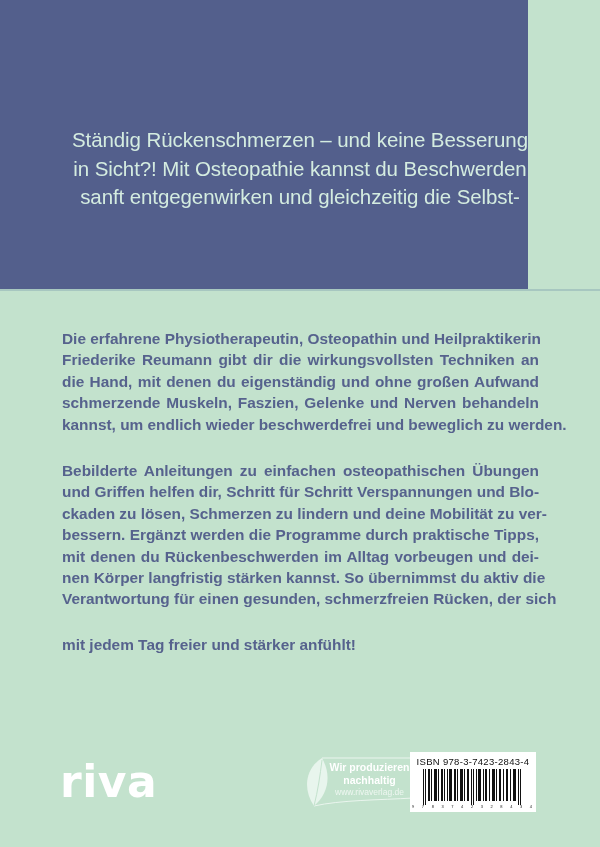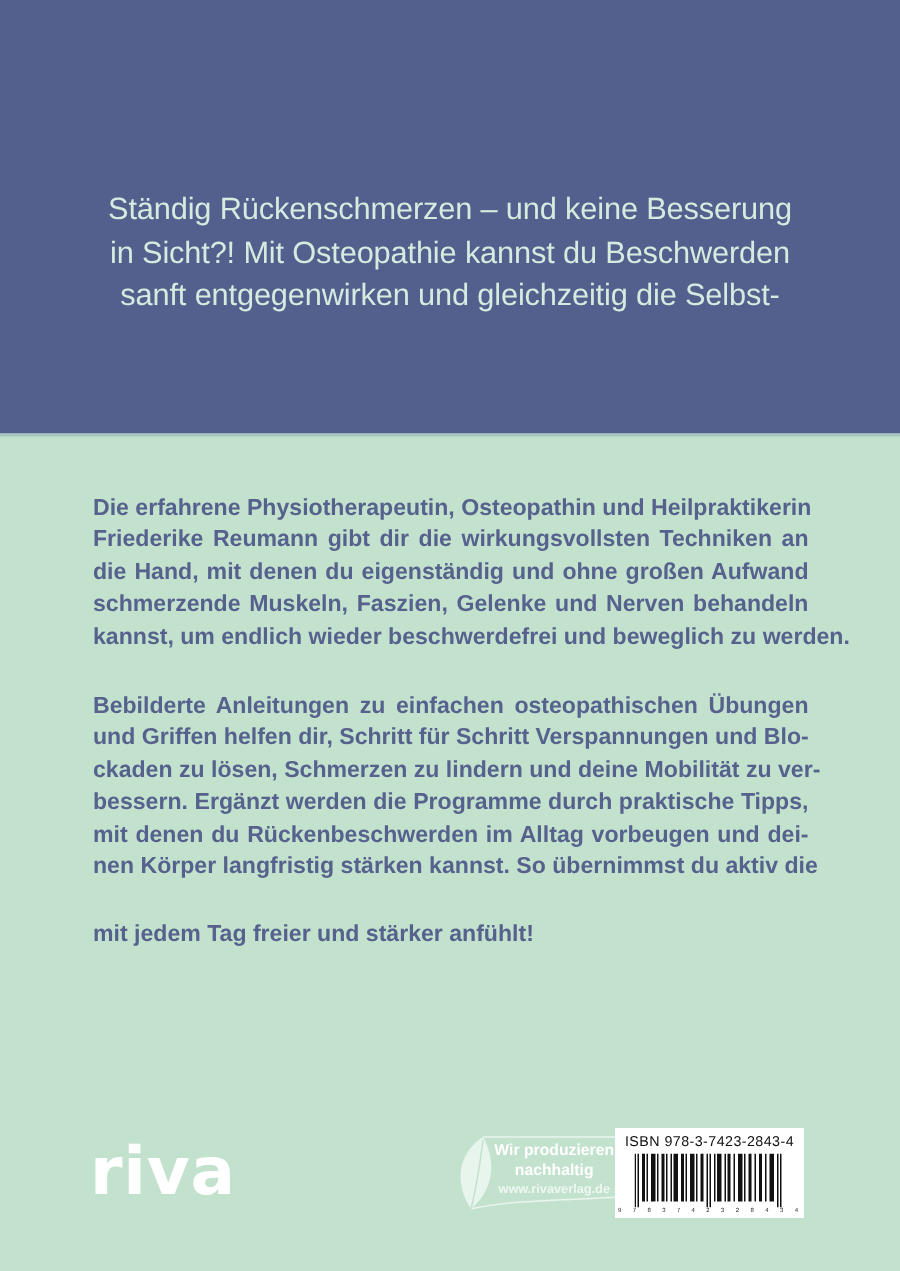--- a/index.html
+++ b/index.html
@@ -2,21 +2,21 @@
 <html><head>
 <meta charset="utf-8">
 <style>
   html, body { margin: 0; padding: 0; }
   body {
     width: 600px; height: 847px; overflow: hidden; position: relative;
     font-family: "Liberation Sans", "DejaVu Sans", sans-serif;
     background: #c3e2cd;
   }
   .top {
-    position: absolute; left: 0; top: 0; width: 600px; height: 289px;
+    position: absolute; left: 0; top: 0; width: 528px; height: 289px;
     background: #535f8c;
   }
   .top .divider {
     position: absolute; left: 0; bottom: -2px; width: 600px; height: 2px;
     background: #a7c7c0;
   }
   .tagline {
     position: absolute; left: 50px; top: 126px; width: 500px;
     text-align: center; color: #d4ece0;
     font-size: 20.5px; line-height: 28.5px; letter-spacing: -0.1px;
@@ -36,21 +36,21 @@
     font-family: "DejaVu Sans", sans-serif;
   }
   .badge {
     position: absolute; left: 300px; top: 754px; width: 115px; height: 56px;
   }
   .badge .leaf { position: absolute; left: 0; top: 0; }
   .badge .txt {
     position: absolute; left: 22px; top: 7px; width: 95px; text-align: center;
     color: #ffffff; font-weight: bold; font-size: 10.5px; line-height: 12.5px;
   }
-  .badge .url { font-weight: bold; font-size: 8.5px; color: #eef7f1; }
+  .badge .url { font-weight: normal; font-size: 8.5px; color: #eef7f1; }
   .isbn-box {
     position: absolute; left: 410px; top: 752px; width: 126px; height: 60px;
     background: #ffffff;
   }
   .isbn-label {
     position: absolute; left: 0; top: 4px; width: 126px; text-align: center;
     font-size: 9.5px; color: #111; letter-spacing: 0.3px;
   }
   .bars { position: absolute; left: 13px; top: 17px; }
   .digits {
@@ -78,20 +78,21 @@
   <span>kannst, um endlich wieder beschwerdefrei und beweglich zu werden.</span>
 </div>
 
 <div class="body-text" id="p2">
   <span>Bebilderte Anleitungen zu einfachen osteopathischen Übungen</span>
   <span>und Griffen helfen dir, Schritt für Schritt Verspannungen und Blo-</span>
   <span>ckaden zu lösen, Schmerzen zu lindern und deine Mobilität zu ver-</span>
   <span>bessern. Ergänzt werden die Programme durch praktische Tipps,</span>
   <span>mit denen du Rückenbeschwerden im Alltag vorbeugen und dei-</span>
   <span>nen Körper langfristig stärken kannst. So übernimmst du aktiv die</span>
+  <span>Verantwortung für einen gesunden, schmerzfreien Rücken, der sich</span>
   <span class="last">mit jedem Tag freier und stärker anfühlt!</span>
 </div>
 
 <div class="riva">riva</div>
 
 <div class="badge">
   <svg class="leaf" width="115" height="56" viewBox="0 0 115 56">
     <path d="M22 4 C6 14 2 34 14 52 C28 40 32 22 22 4 Z" fill="#eaf5ee" opacity="0.95"></path>
     <path d="M22 4 L113 4" stroke="#eaf5ee" stroke-width="1" fill="none"></path>
     <path d="M14 52 C40 46 80 46 113 44" stroke="#eaf5ee" stroke-width="1" fill="none"></path>

